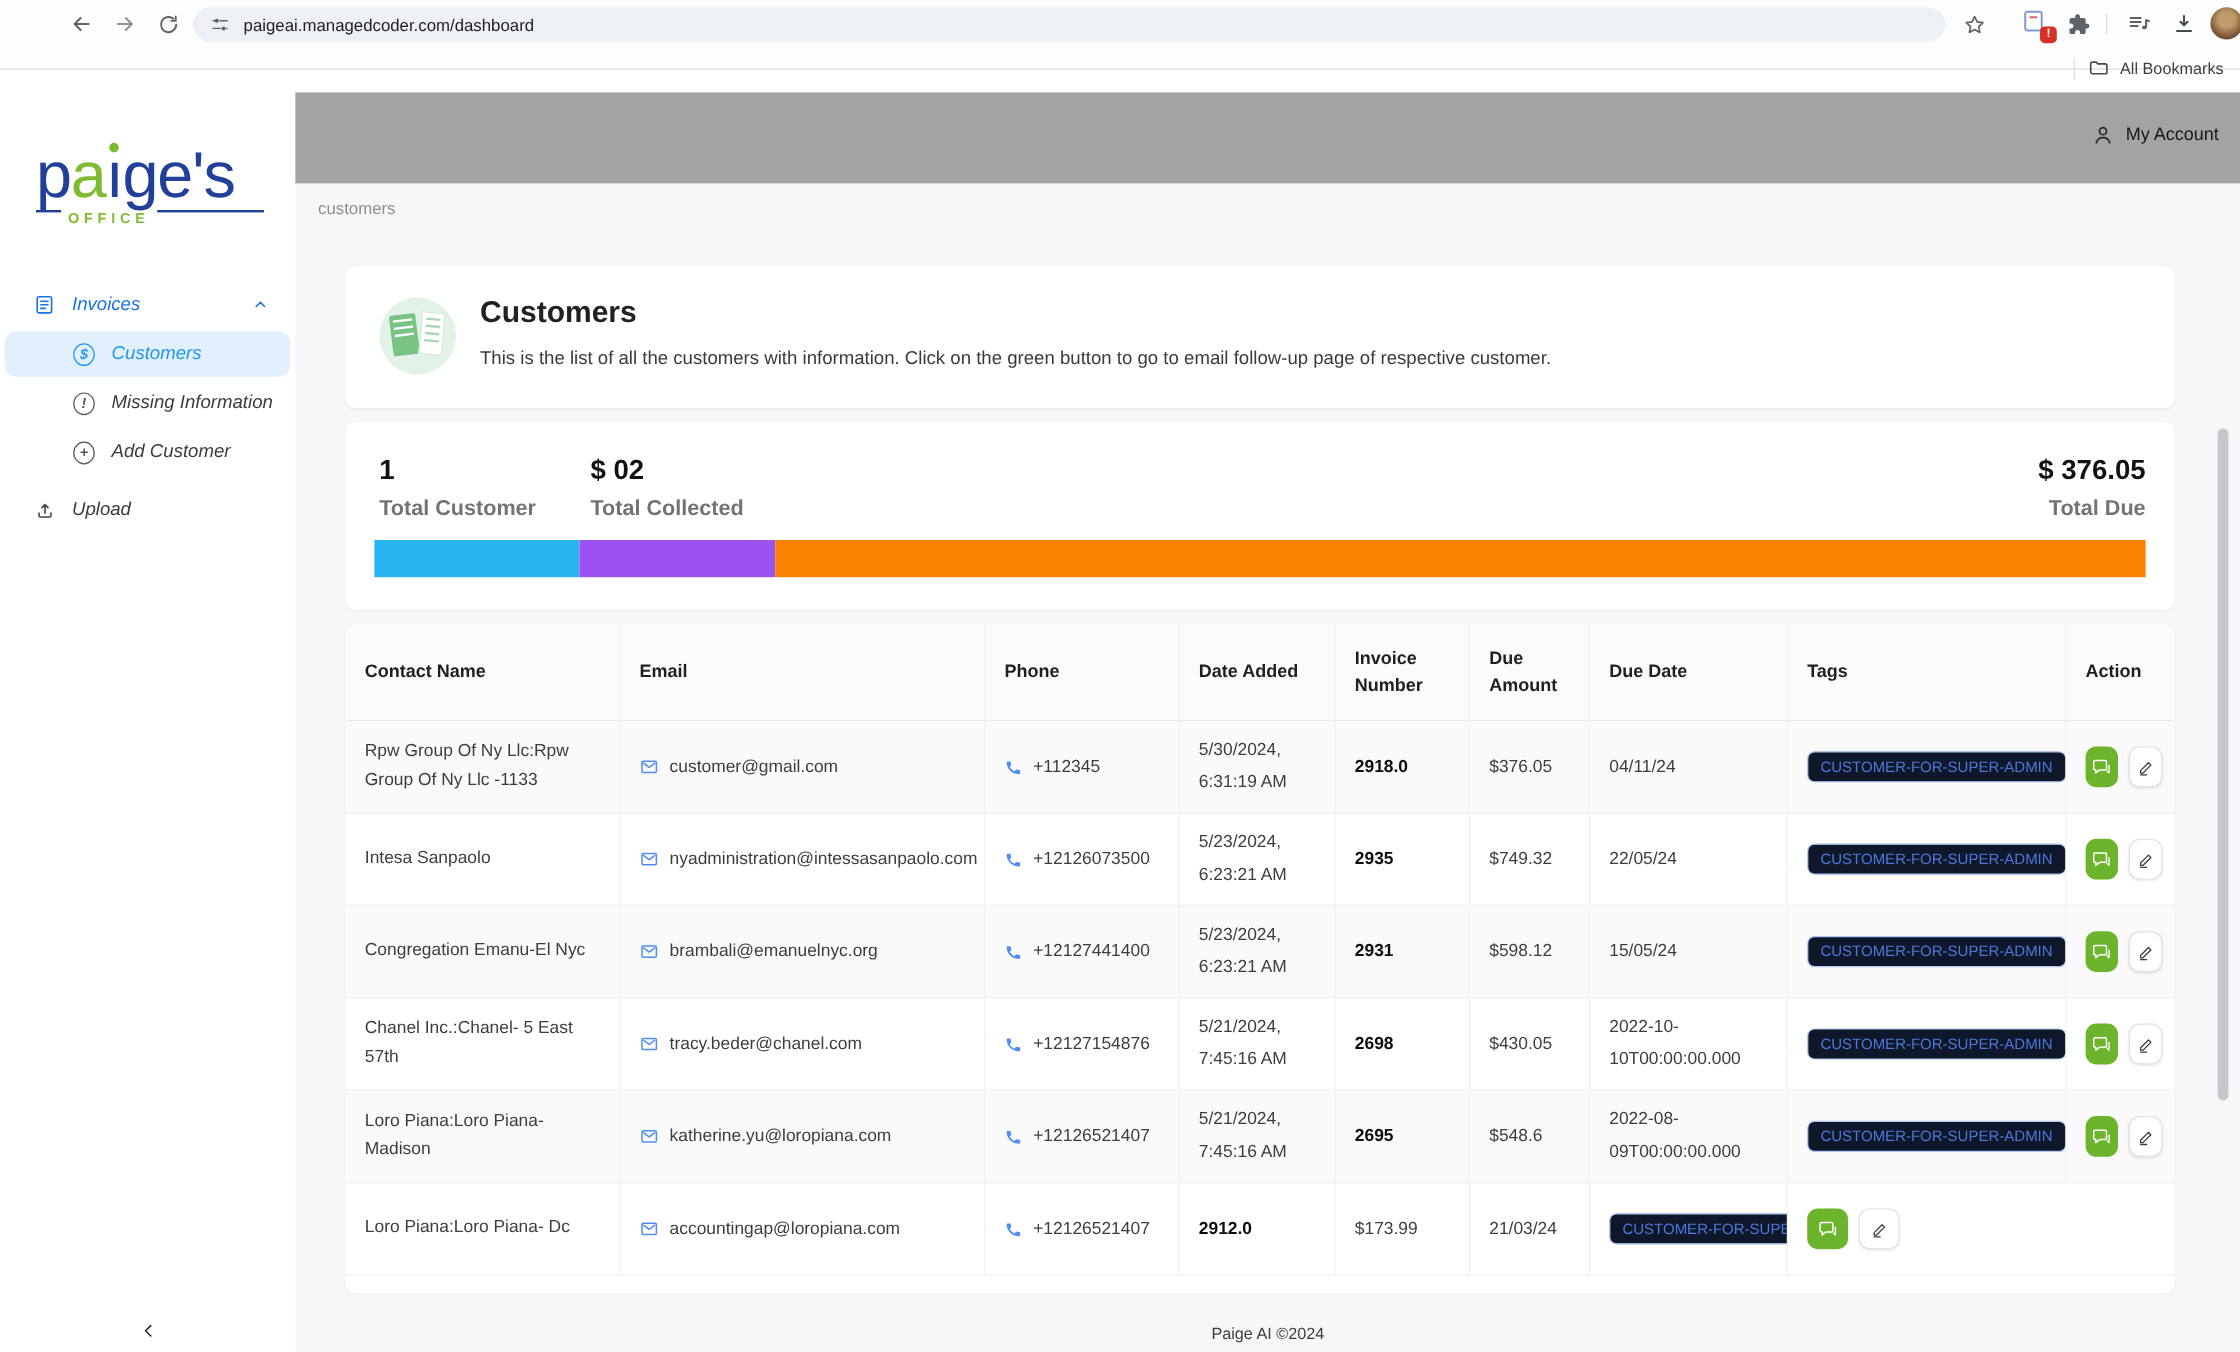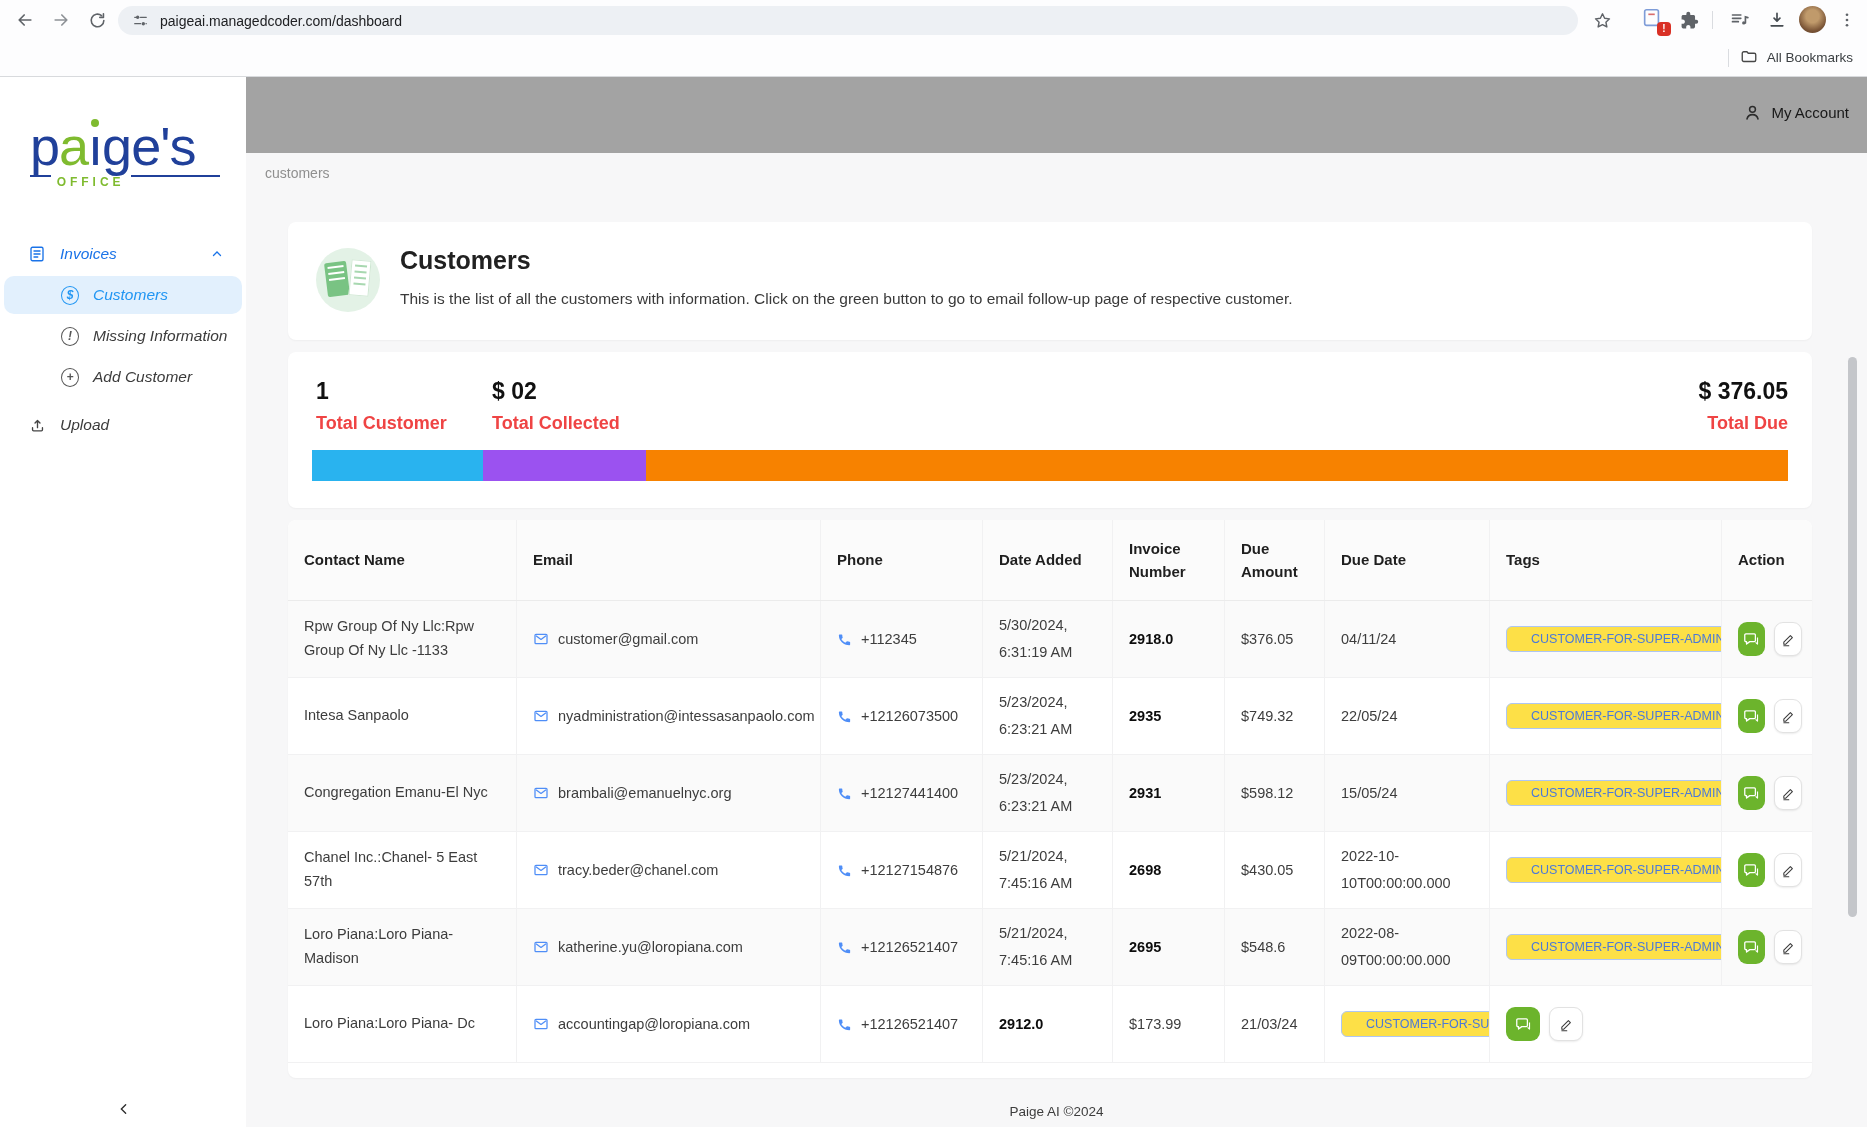--- a/index.html
+++ b/index.html
@@ -1,22 +1,22 @@
 <!DOCTYPE html>
 <html><head>
 <meta charset="utf-8">
 <style>
   * { margin:0; padding:0; box-sizing:border-box; }
   html,body { width:1867px; height:1127px; overflow:hidden; background:#fff;
               font-family:"Liberation Sans", sans-serif; }
   svg { display:block; }
 
   
-  #chrome { position:absolute; left:0; top:0; width:1867px; height:77px;
-            background:#fdfdfe; border-bottom:1px solid #d8dadd; z-index:30; }
+  #chrome { position:absolute; left:0; top:0; width:1867px; height:58px;
+            background:#fdfdfe; border-bottom:1px solid #d8dadd; z-index:30;padding-left:43px; }
   .toolbar { position:relative; height:40px; }
   .nav-ic { position:absolute; top:9px; width:22px; height:22px; display:flex;
             align-items:center; justify-content:center; }
   #url-pill { position:absolute; left:118px; top:6px; width:1460px; height:29px;
               background:#edf0f4; border-radius:15px; display:flex; align-items:center; }
   #url-pill .site-ic { margin-left:14px; }
   #url-text { margin-left:11px; font-size:14px; color:#202124; }
   .tb-right { position:absolute; top:9px; width:22px; height:22px; display:flex;
               align-items:center; justify-content:center; }
   #ext-badged { position:absolute; left:1641px; top:7px; width:26px; height:26px; }
@@ -82,21 +82,21 @@
   #cust-illu .page { position:absolute; left:34px; top:12px; width:20px; height:36px;
                      background:#fff; border:1px solid #cfe7d3; transform:rotate(5deg); }
   #cust-illu .page i { display:block; height:2px; background:#a8d8b0; margin:4px 3px 0; }
   #page-title { position:absolute; left:112px; top:24px; font-size:25px; font-weight:700; color:#212121; }
   #page-desc { position:absolute; left:112px; top:68px; font-size:15.5px; color:#3a3a3a; }
 
   
   #stats-card { top:199px; height:156px; }
   .stat { position:absolute; top:26px; }
   .stat .num { font-size:23px; font-weight:700; color:#111; }
-  .stat .lab { font-size:18px; font-weight:600; color:#ef4444; margin-top:8px; }
+  .stat .lab { font-size:18px; font-weight:600; color:#737373; margin-top:8px; }
   #stat-1 { left:28px; }
   #stat-2 { left:204px; }
   #stat-due { right:24px; text-align:right; }
   #progress-bar { position:absolute; left:24px; right:24px; top:98px; height:31px; display:flex; }
   #progress-bar .seg { height:100%; }
 
   
   #table-card { top:367px; height:558px; overflow:hidden; }
   .thead, .trow { display:grid;
       grid-template-columns:229px 304px 162px 130px 112px 100px 165px 232px 90px; }
@@ -106,22 +106,22 @@
   .th:last-child { border-right:none; }
   .trow { height:77px; border-bottom:1px solid #f1f1f2; }
   .trow:nth-child(odd) { background:#fafafa; }
   .td { display:flex; align-items:center; padding:0 10px 0 16px; font-size:14.5px; color:#3d3d3d;
         border-right:1px solid #f1f1f2; overflow:hidden; }
   .td:last-child { border-right:none; }
   .c-name { line-height:1.65; }
   .c-date { line-height:1.85; }
   .c-inv { font-weight:700; color:#0c0c0c; }
   .cell-ic { flex:0 0 auto; margin-right:9px; display:flex; }
-  .tag { border:1px solid #aec6f2; background:#fde047; color:#4b79d9; font-size:12.5px;
-         padding:5px 24px; border-radius:6px; white-space:nowrap; }
+  .tag { border:1px solid #aec6f2; background:#0f172a; color:#4b79d9; font-size:12.5px;
+         padding:5px 10px; border-radius:6px; white-space:nowrap; }
   .btn-green { width:34px; height:34px; border:none; border-radius:9px; background:#6cb42c;
                display:flex; align-items:center; justify-content:center; cursor:pointer; }
   .btn-edit { width:34px; height:34px; border:1px solid #e2e2e2; border-radius:9px; background:#fff;
               box-shadow:0 1px 2px rgba(0,0,0,0.08); display:flex; align-items:center;
               justify-content:center; cursor:pointer; margin-left:9px; }
 
   #footer { position:absolute; left:0; right:0; bottom:8px; text-align:center; font-size:13.5px;
             color:#3d3d3d; }
 
   #scroll-thumb { position:absolute; left:1848px; top:357px; width:9px; height:560px;

